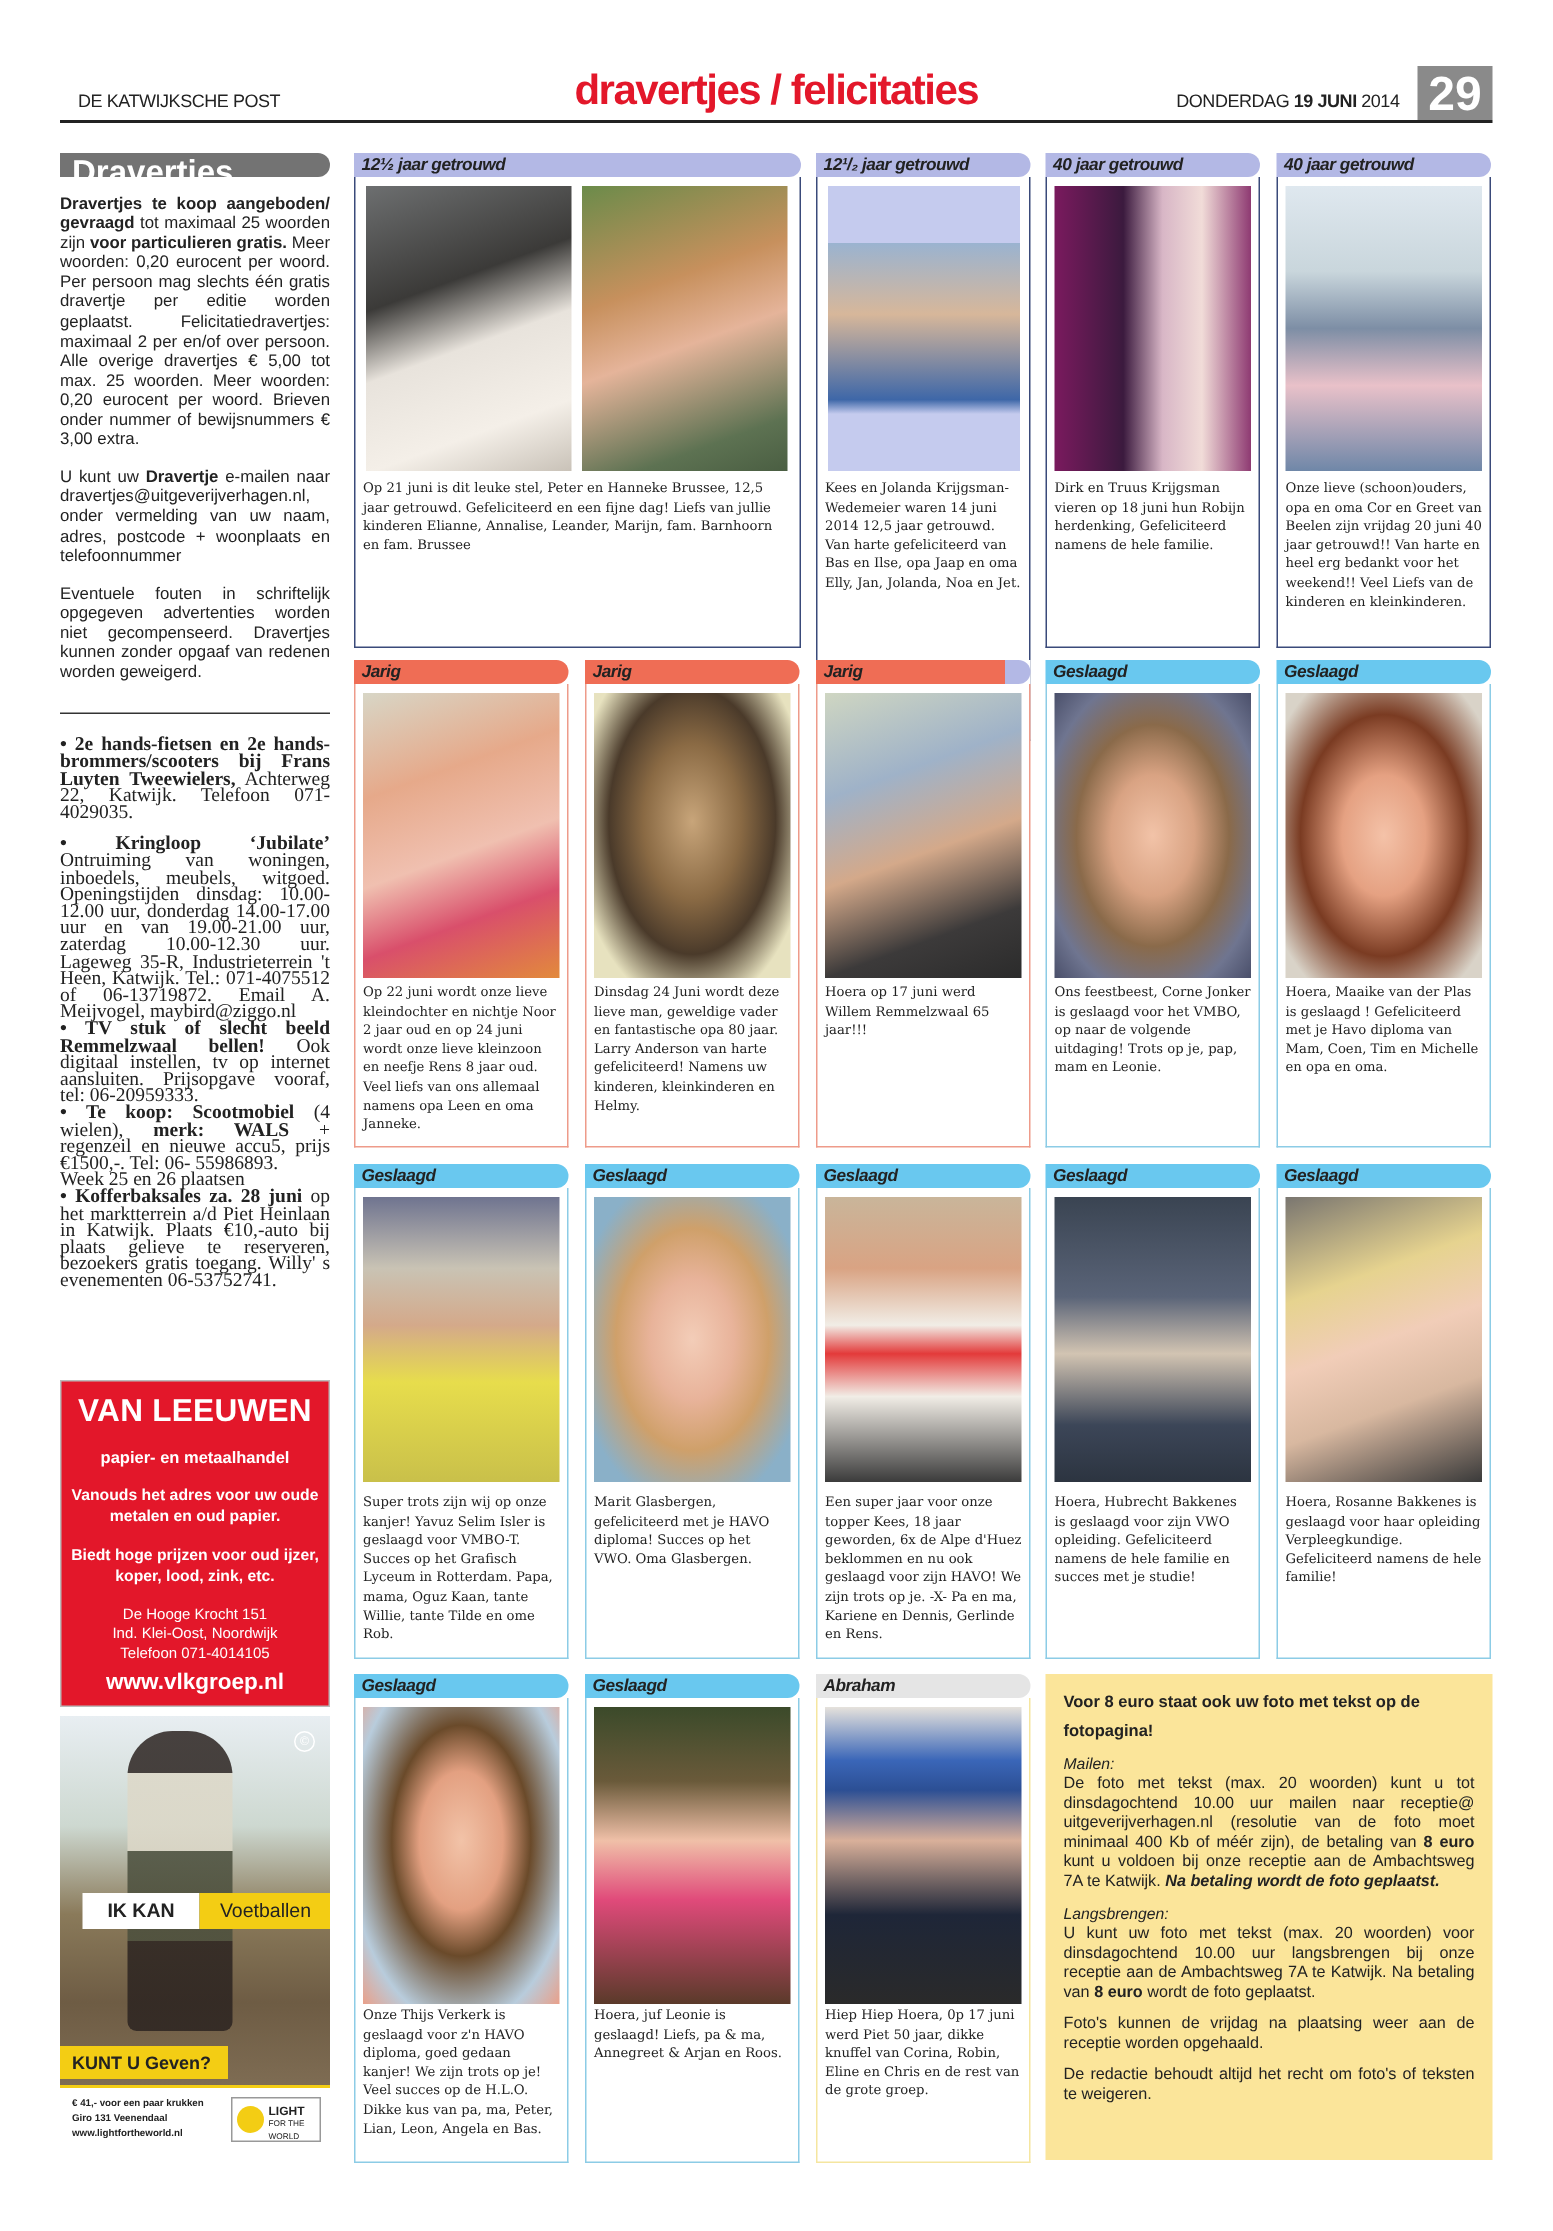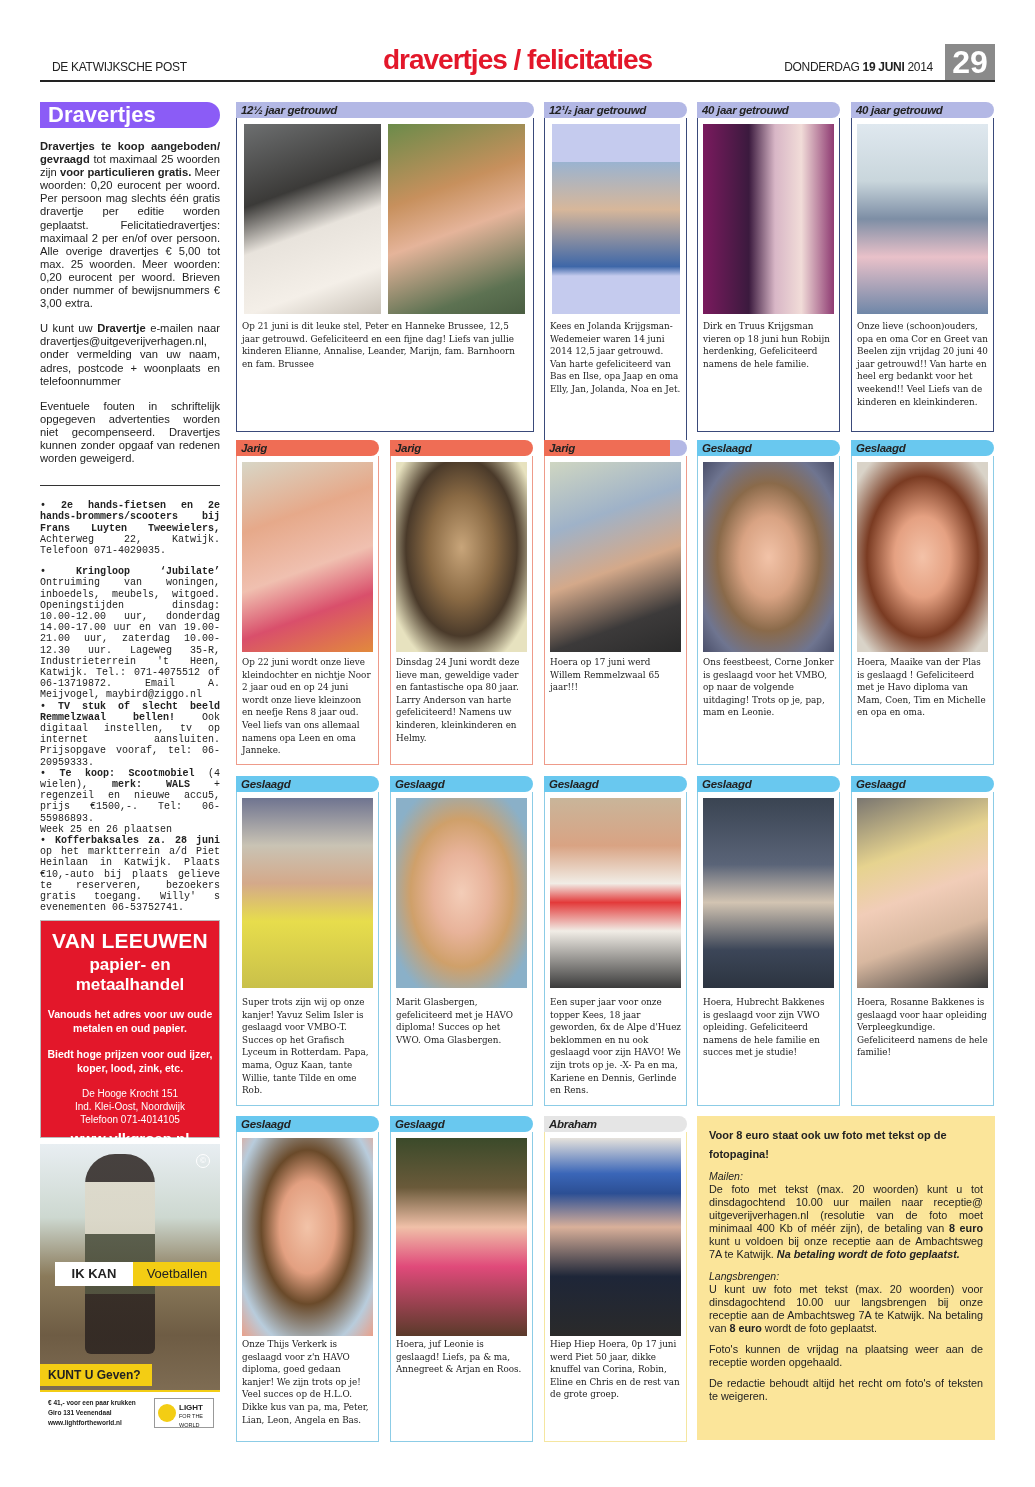--- a/index.html
+++ b/index.html
@@ -9,33 +9,33 @@
   
   .header { position: absolute; left: 40px; top: 46px; width: 955px; height: 36px; border-bottom: 2px solid #222; }
   .header .paper { position: absolute; left: 12px; top: 14px; font-family: "Liberation Sans", sans-serif; font-size: 12px; color: #222; letter-spacing: -0.3px; }
   .header .section { position: absolute; left: 0; width: 955px; top: -2px; text-align: center; font-family: "Liberation Sans", sans-serif; font-weight: bold; font-size: 28px; color: #e3172a; letter-spacing: -1px; }
   .header .date { position: absolute; right: 62px; top: 14px; font-family: "Liberation Sans", sans-serif; font-size: 12px; color: #222; letter-spacing: -0.3px; }
   .header .date b { font-weight: bold; }
   .header .pagenum { position: absolute; right: 0; top: -2px; width: 50px; height: 36px; background: #8a8a8a; color: #fff; font-family: "Liberation Sans", sans-serif; font-weight: bold; font-size: 32px; text-align: center; line-height: 36px; }
 
   
   .leftcol { position: absolute; left: 40px; top: 102px; width: 180px; }
-  .title-bar { background: #8b5cf6; color: #fff; font-family: "Liberation Sans", sans-serif; font-weight: bold; font-size: 22px; height: 26px; line-height: 26px; padding-left: 8px; border-radius: 0 14px 14px 0; }
+  .title-bar { background: #737373; color: #fff; font-family: "Liberation Sans", sans-serif; font-weight: bold; font-size: 22px; height: 16px; line-height: 26px; padding-left: 8px; border-radius: 0 14px 14px 0; }
   .intro { font-family: "Liberation Sans", sans-serif; font-size: 11.2px; line-height: 13.1px; text-align: justify; margin-top: 12px; color: #222; }
   .intro p { margin-bottom: 12px; }
   .intro b { font-weight: bold; }
   .divider { border-top: 1.5px solid #333; margin: 20px 0 14px; }
-  .classifieds { font-family: Liberation Mono, monospace; font-size: 10px; line-height: 11.2px; text-align: justify; color: #222; }
+  .classifieds { font-family: Liberation Serif, serif; font-size: 13px; line-height: 11.2px; text-align: justify; color: #222; }
   .classifieds p { margin-bottom: 10px; }
   .classifieds p.tight { margin-bottom: 0; }
   .classifieds b { font-weight: bold; }
 
   .ad-red { position: absolute; left: 40px; top: 920px; width: 180px; height: 218px; background: #e3172a; border: 1px solid #bbb; color: #fff; font-family: "Liberation Sans", sans-serif; text-align: center; padding-top: 8px; }
   .ad-red .t1 { font-size: 21px; font-weight: bold; letter-spacing: 0.2px; }
-  .ad-red .t2 { font-size: 17px; font-weight: bold; margin-top: 2px; }
+  .ad-red .t2 { font-size: 11px; font-weight: bold; margin-top: 13px; }
   .ad-red .t3 { font-size: 10.5px; font-weight: bold; margin-top: 12px; line-height: 14px; }
   .ad-red .t4 { font-size: 10px; margin-top: 12px; line-height: 13px; }
   .ad-red .t5 { font-size: 15px; font-weight: bold; margin-top: 4px; }
 
   .ad-light { position: absolute; left: 40px; top: 1144px; width: 180px; height: 294px; background: linear-gradient(180deg, #e8eef2 0%, #cdd8d0 25%, #8a7a5a 45%, #6e5c44 65%, #8c7a60 100%); overflow: hidden; }
   .ad-light .person { position: absolute; left: 45px; top: 10px; width: 70px; height: 200px; background: linear-gradient(180deg, #2b2320 0 14%, #ddd8c8 14% 40%, #4a4e3c 40% 70%, #2b2320 70% 100%); border-radius: 30px 30px 6px 6px; opacity: 0.85; }
   .ad-light .ikkan { position: absolute; left: 15px; top: 118px; width: 180px; height: 24px; display: flex; font-family: "Liberation Sans", sans-serif; font-weight: bold; }
   .ad-light .ikkan .a { background: #fff; color: #222; width: 78px; text-align: center; line-height: 24px; font-size: 13px; }
   .ad-light .ikkan .b { background: #f3cd14; color: #222; width: 88px; text-align: center; line-height: 24px; font-size: 13px; font-weight: normal; }
   .ad-light .geven { position: absolute; left: 0; top: 220px; width: 112px; height: 22px; background: #f3cd14; color: #222; font-family: "Liberation Sans", sans-serif; font-size: 12px; font-weight: bold; line-height: 22px; padding-left: 8px; }

